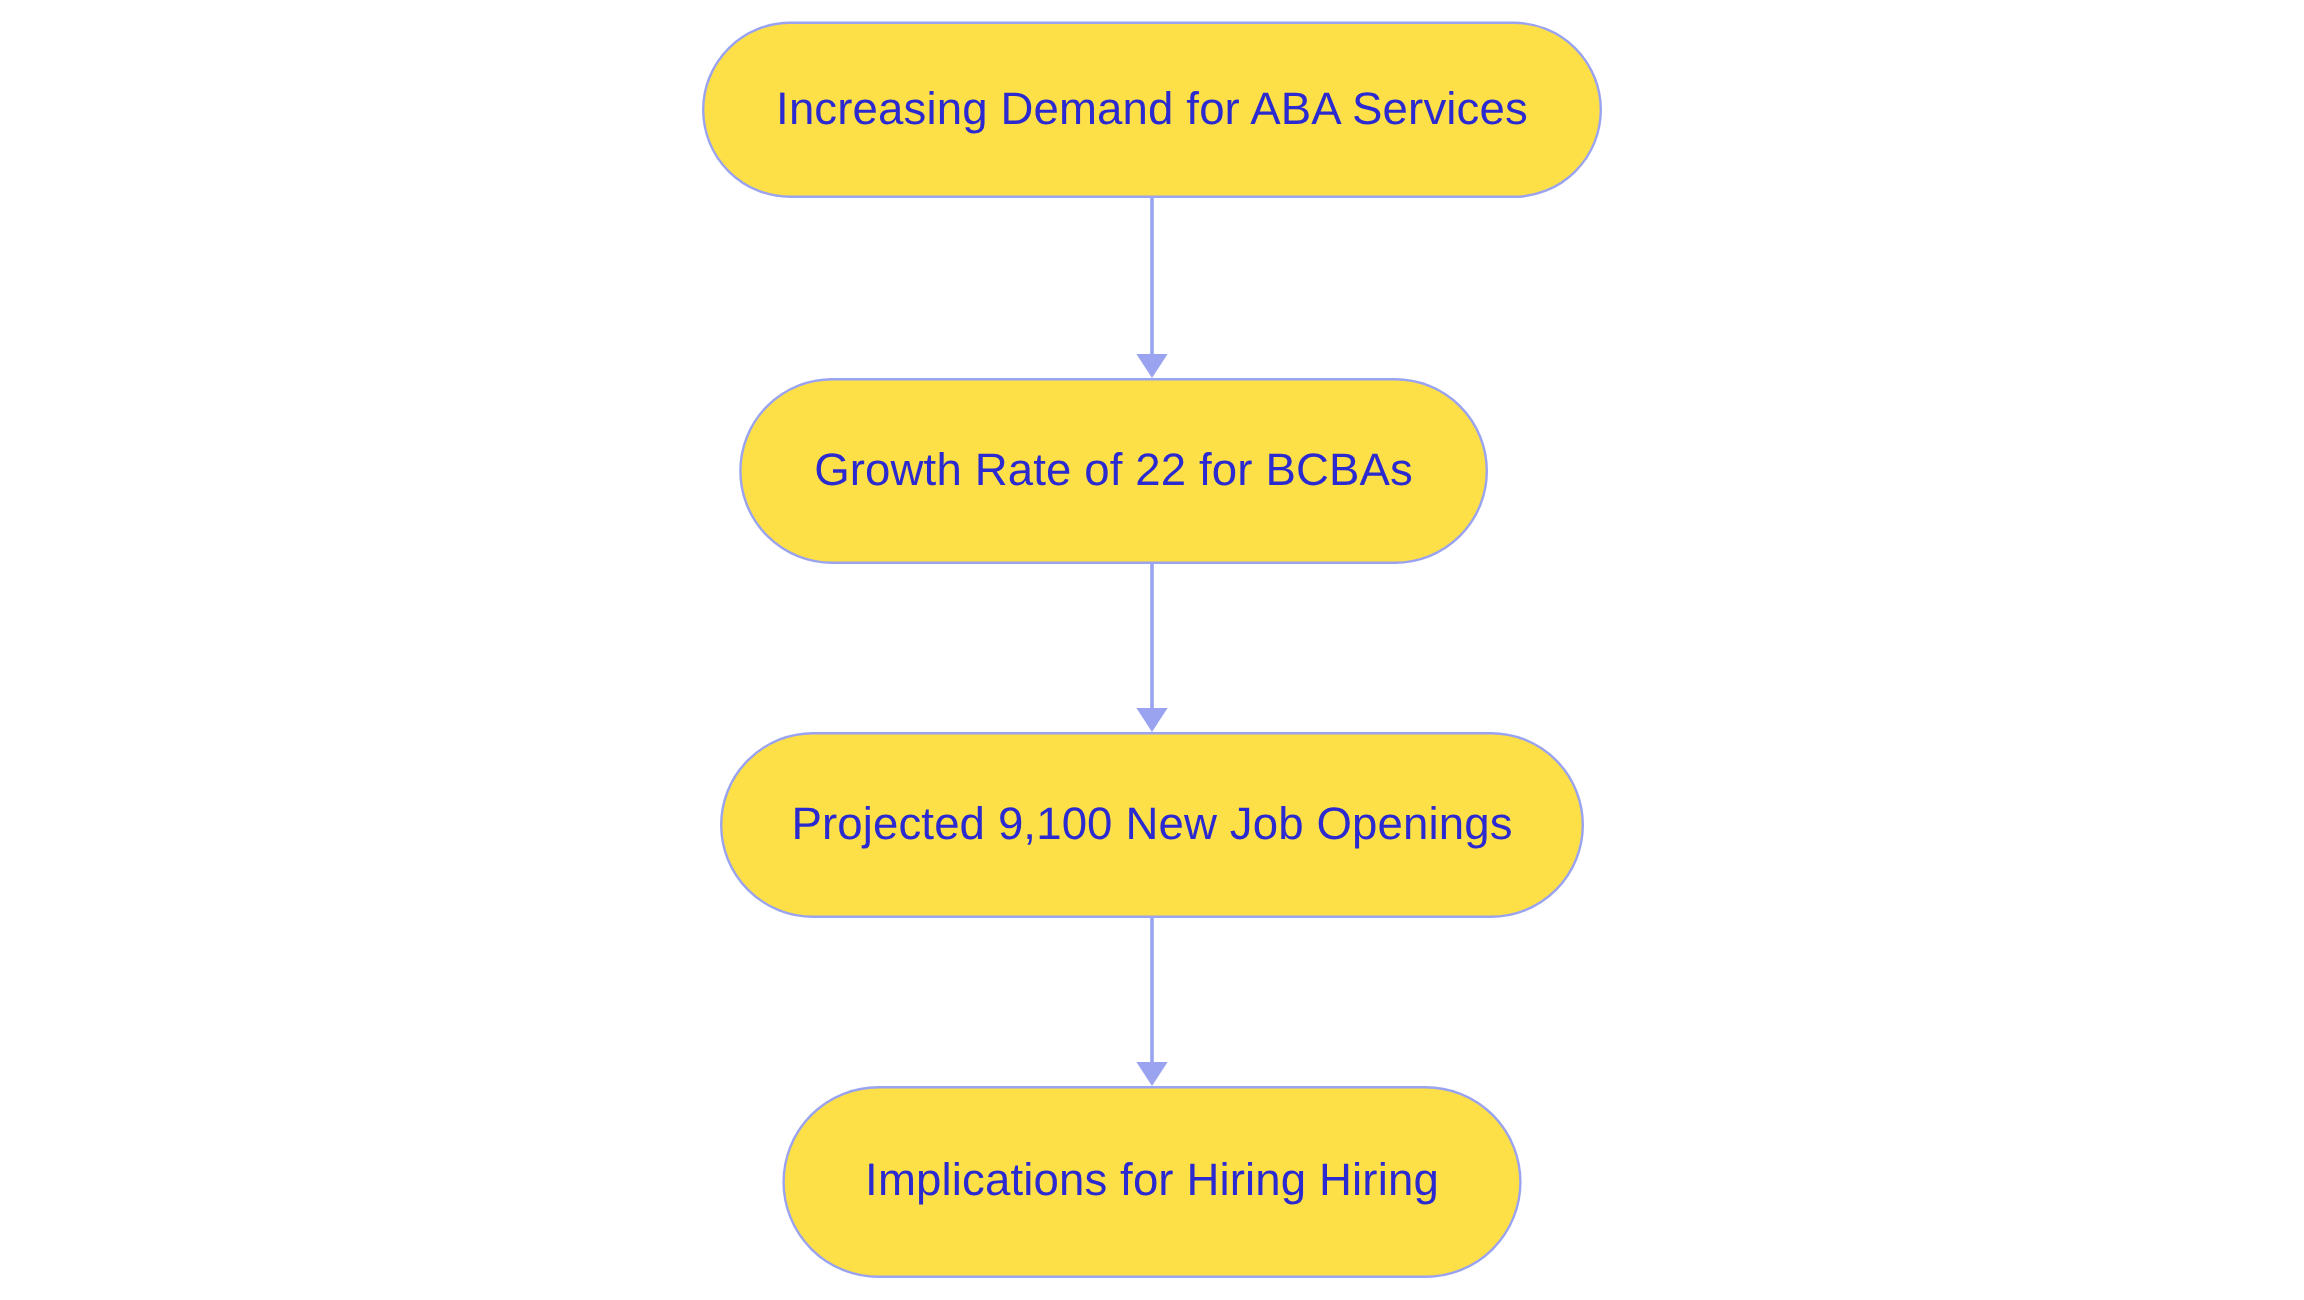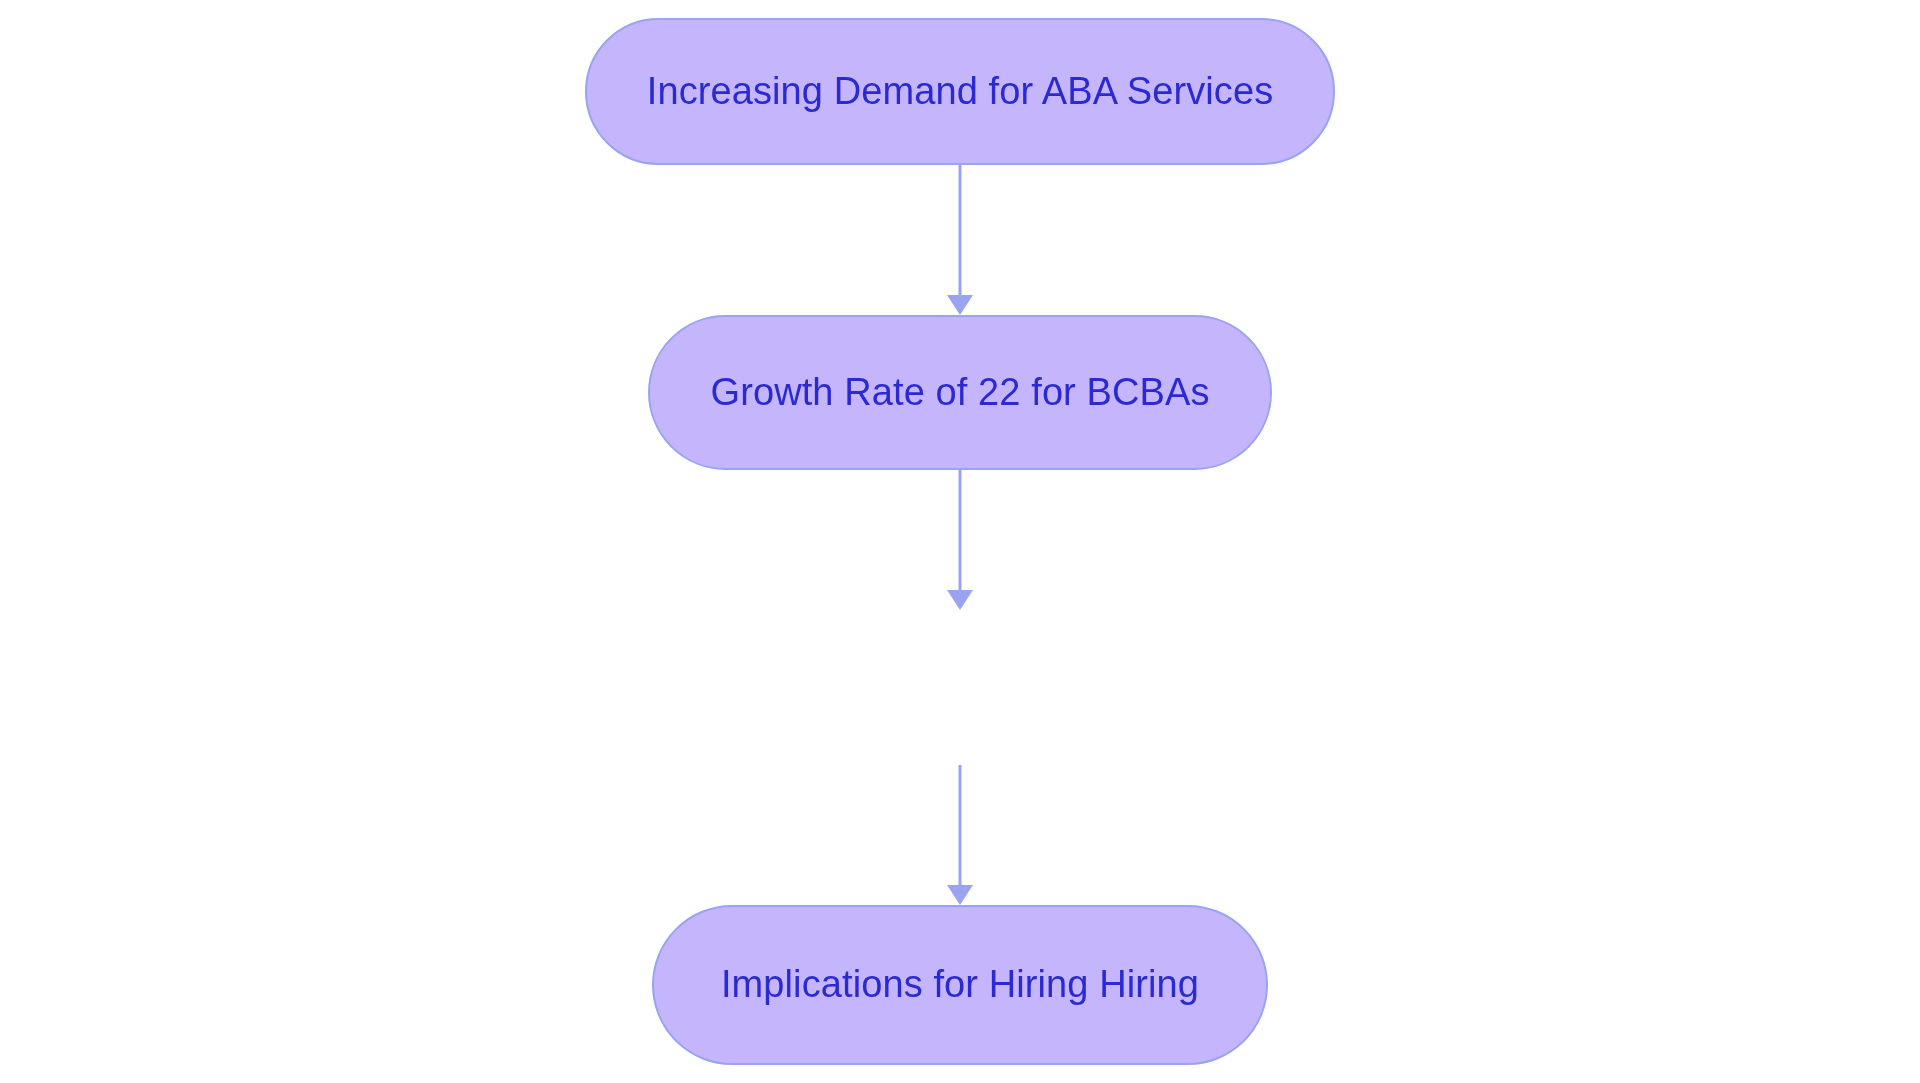--- a/index.html
+++ b/index.html
@@ -27,21 +27,21 @@
     flex-direction: column;
     align-items: center;
     justify-content: flex-start;
   }
   .node {
     position: absolute;
     box-sizing: border-box;
     display: flex;
     align-items: center;
     justify-content: center;
-    background: #c4b5fd;
+    background: #fde047;
     border: 2px solid #9aa3f0;
     border-radius: 999px;
     color: #2a2ad0;
     text-align: center;
     padding: 0 30px;
     box-shadow: none;
   }
   .node-label {
     font-size: 38px;
     font-weight: 400;
@@ -82,29 +82,32 @@
 
     <div class="node" id="n1" style="left:585px; top:18px; width:750px; height:147px;">
       <span class="node-label">Increasing Demand for ABA Services</span>
     </div>
 
     <div class="connector" style="left:946px; top:165px; width:28px; height:150px;">
       <div class="conn-line" style="height:130px;"></div>
       <div class="conn-head"></div>
     </div>
 
-    <div class="node" id="n2" style="left:648px; top:315px; width:624px; height:155px;">
+    <div class="node" id="n2" style="left:616px; top:315px; width:624px; height:155px;">
       <span class="node-label">Growth Rate of 22 for BCBAs</span>
     </div>
 
     <div class="connector" style="left:946px; top:470px; width:28px; height:140px;">
       <div class="conn-line" style="height:120px;"></div>
       <div class="conn-head"></div>
     </div>
 
+    <div class="node" id="n3" style="left:600px; top:610px; width:720px; height:155px;">
+      <span class="node-label">Projected 9,100 New Job Openings</span>
+    </div>
 
     <div class="connector" style="left:946px; top:765px; width:28px; height:140px;">
       <div class="conn-line" style="height:120px;"></div>
       <div class="conn-head"></div>
     </div>
 
     <div class="node" id="n4" style="left:652px; top:905px; width:616px; height:160px;">
       <span class="node-label">Implications for Hiring Hiring</span>
     </div>
 

